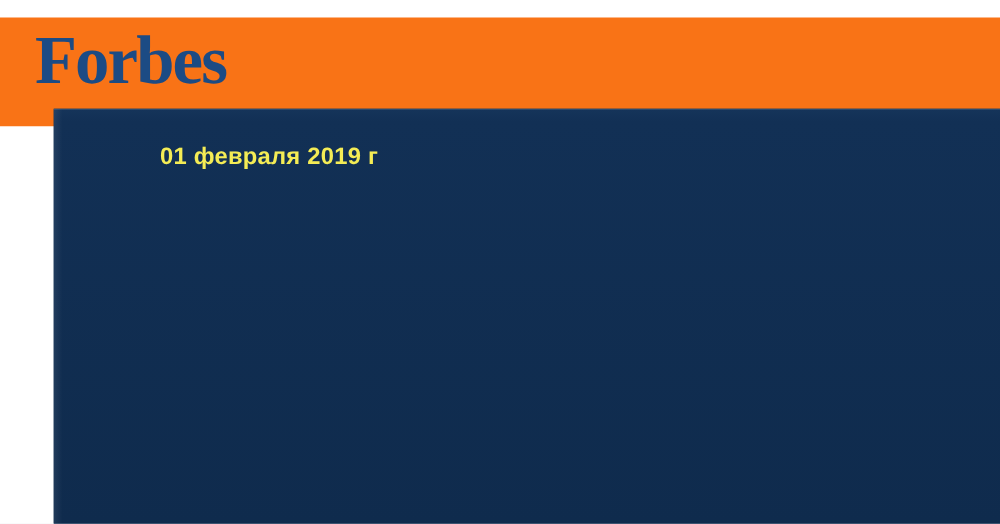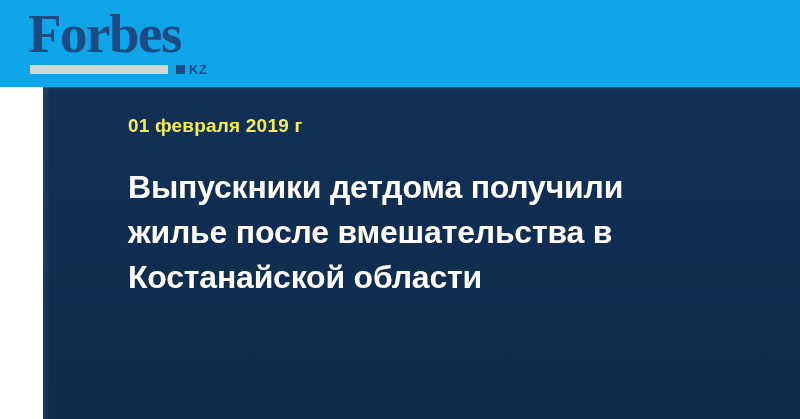--- a/index.html
+++ b/index.html
@@ -12,23 +12,23 @@
   }
   .page {
     position:relative;
     width:800px; height:419px;
     background:#ffffff;
   }
 
   
   .header {
     position:absolute;
-    left:0; top:0;
+    left:0; top:14px;
     width:800px; height:87px;
-    background:#0ea5e9;
+    background:#f97316;
   }
   .logo-wrap {
     position:absolute;
     left:28px; top:8px;
     width:210px; height:72px;
   }
   .logo-word {
     font-family:"Liberation Serif", "DejaVu Serif", serif;
     font-weight:700;
     font-size:55px;
@@ -113,29 +113,23 @@
   }
 </style>
 </head>
 <body>
 
 <div class="page">
 
   <div class="header">
     <div class="logo-wrap">
       <div class="logo-word">Forbes</div>
-      <div class="logo-underrow">
-        <div class="logo-bar"></div>
-        <div class="logo-square"></div>
-        <div class="logo-kz">KZ</div>
-      </div>
     </div>
   </div>
 
   <div class="hero">
     <div class="hero-edge"></div>
     <div class="hero-inner">
       <div class="hero-date">01 февраля 2019 г</div>
-      <h1 class="hero-title">Выпускники детдома получили жилье после вмешательства в Костанайской области</h1>
     </div>
   </div>
 
 </div>
 
 </body></html>

